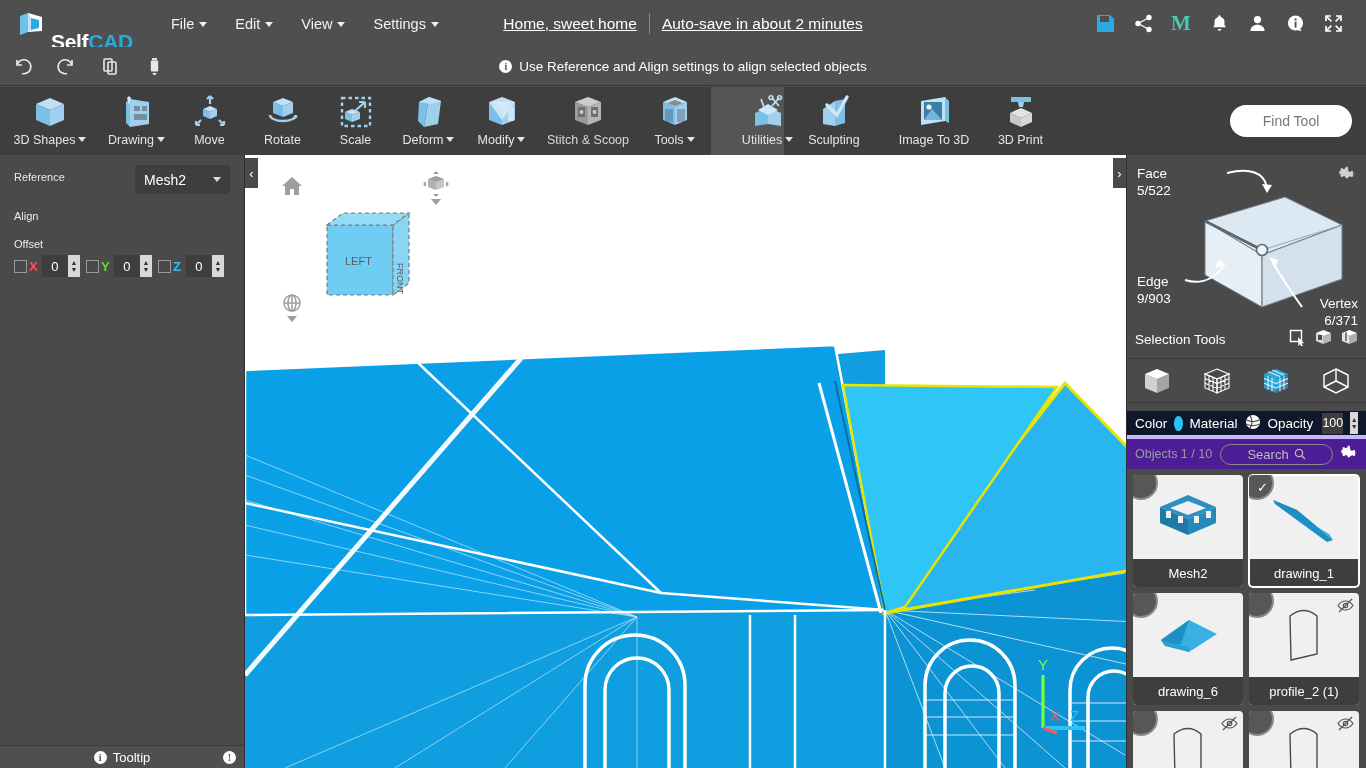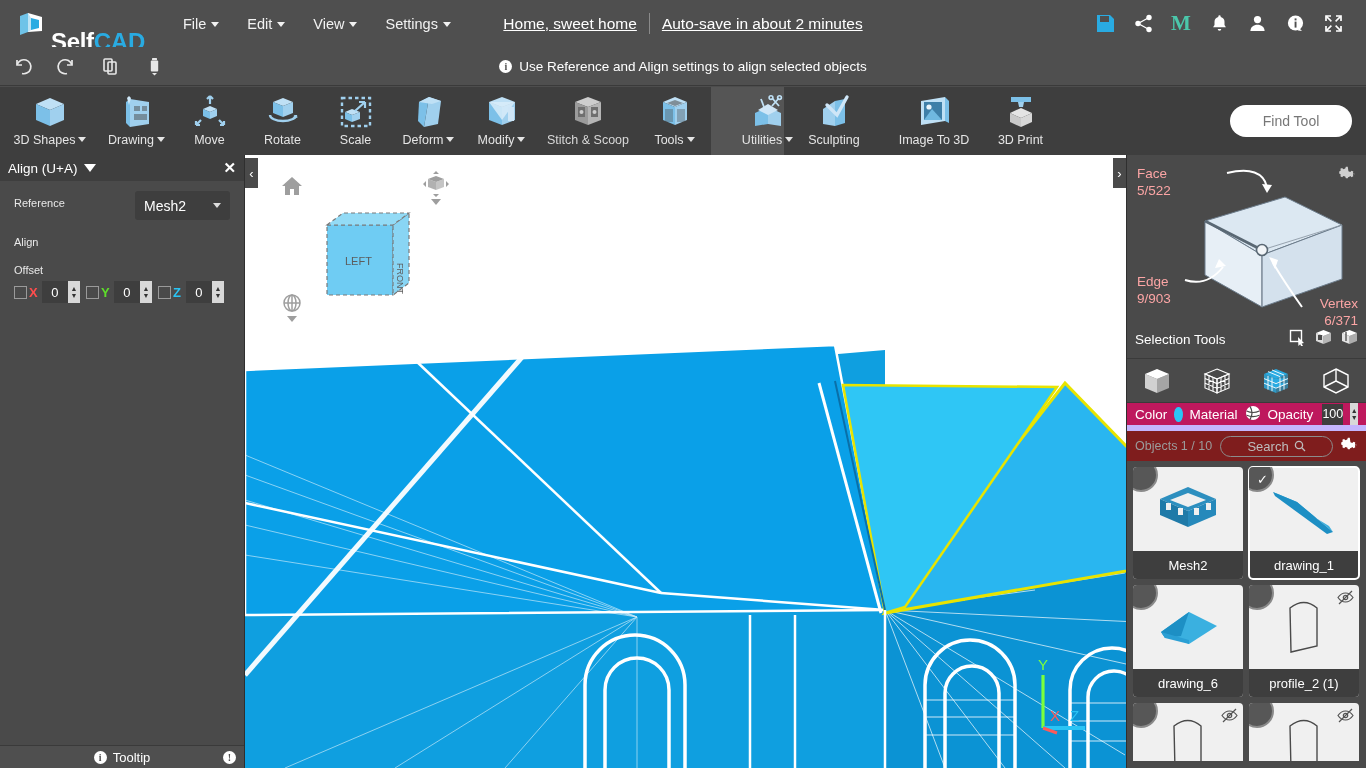--- a/index.html
+++ b/index.html
@@ -13,21 +13,21 @@
   .app { position: relative; width: 1366px; height: 768px; }
 
   
   .header {
     position: absolute; top: 0; left: 0; width: 1366px; height: 47px;
     background: #4f4f4f;
     display: flex; align-items: center;
   }
   .logo-wrap { display: flex; align-items: center; margin-left: 18px; }
   .logo-mark { width: 26px; height: 26px; position: relative; margin-right: 7px; }
-  .logo-text { font-size: 24px; font-weight: bold; letter-spacing: -0.3px; margin-top: 36px; }
+  .logo-text { font-size: 21px; font-weight: bold; letter-spacing: -0.3px; margin-top: 36px; }
   .logo-text .self { color: #ffffff; }
   .logo-text .cad { color: #29abe2; }
   .menu { display: flex; align-items: flex-start; margin-left: 24px; }
   .menu-item {
     font-size: 14.5px; color: #f2f2f2; padding: 6px 14px; cursor: pointer;
     white-space: nowrap;
   }
   .caret-d {
     display: inline-block; width: 0; height: 0; margin-left: 5px;
     border-left: 4px solid transparent; border-right: 4px solid transparent;
@@ -173,46 +173,47 @@
   
   .right-panel {
     position: absolute; top: 155px; right: 0; width: 240px; height: 613px;
     background: #4a4a4a; border-left: 1px solid #2f2f2f;
   }
   .rp-sel {
     position: relative; height: 204px; background: #4a4a4a;
     border-bottom: 1px solid #3a3a3a;
   }
   .gear { position: absolute; cursor: pointer; color: #d0d0d0; }
-  .cnt-lbl { position: absolute; font-size: 13.5px; color: #fca5a5; line-height: 17px; }
+  .cnt-lbl { position: absolute; font-size: 13.5px; color: #ffffff; line-height: 17px; }
   .sel-tools {
     position: absolute; bottom: 4px; left: 0; width: 100%; height: 30px;
     display: flex; align-items: center; padding: 0 8px;
   }
   .sel-tools .t { font-size: 13.5px; color: #fff; }
   .sel-tools .icons { margin-left: auto; display: flex; gap: 9px; }
   .rp-modes {
     height: 44px; display: flex; align-items: center; justify-content: space-around;
     background: #4a4a4a; border-bottom: 1px solid #3a3a3a;
   }
   .mode { cursor: pointer; color: #ffffff; display:flex; align-items:center; }
   .mode.active { color: #29abe2; }
   .rp-color {
     height: 28px; display: flex; align-items: center; gap: 7px;
-    padding: 0 8px; font-size: 13.5px; background: #be185d;
-    border-bottom: 6px solid #c4b5fd;
+    padding: 0 8px; font-size: 13.5px; background: #0f172a;
+    border-bottom: 4px solid #c4b5fd;
+    margin-top: 8px;
   }
   .swatch { width: 15px; height: 15px; border-radius: 50%; background: #29c4f5; cursor: pointer; }
   .opbox {
     background: #3e3e3e; height: 21px; width: 32px; display: flex;
     align-items: center; justify-content: center; font-size: 12.5px; margin-left: 2px;
   }
   .rp-objbar {
     height: 30px; display: flex; align-items: center; padding: 0 8px; gap: 8px;
-    background: #7f1d1d;
+    background: #4c1d95;
   }
   .objcount { font-size: 12.5px; color: #9b9b9b; white-space: nowrap;}
   .searchbox {
     flex: 1; height: 21px; border-radius: 11px; border: 1px solid #8c8c8c;
     display: flex; align-items: center; justify-content: center; gap: 5px;
     color: #bdbdbd; font-size: 13px; cursor: text;
   }
   .obj-grid {
     padding: 6px; display: flex; flex-wrap: wrap; gap: 6px;
     height: 300px; overflow: hidden; background: #4a4a4a;
@@ -514,27 +515,20 @@
       </span>
       <span class="tool-lbl">3D Print</span>
     </div>
 
     <div class="findtool">
       <span>Find Tool</span>
     </div>
   </div>
 
   <div class="left-panel">
-    <div class="lp-head">
-      <span class="lp-title">
-        <span>Align (U+A)</span>
-        <i class="tri-d"></i>
-      </span>
-      <span class="lp-close">✕</span>
-    </div>
     <div class="lp-body">
       <div class="section row">
         <span class="lbl">Reference</span>
         <span class="sel" style="width:95px">
           <span>Mesh2</span>
           <i class="caret-d"></i>
         </span>
       </div>
 
       <div class="section">

